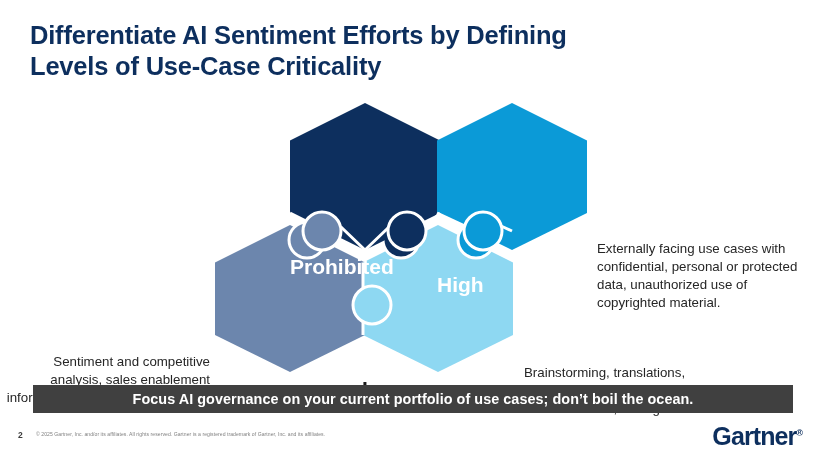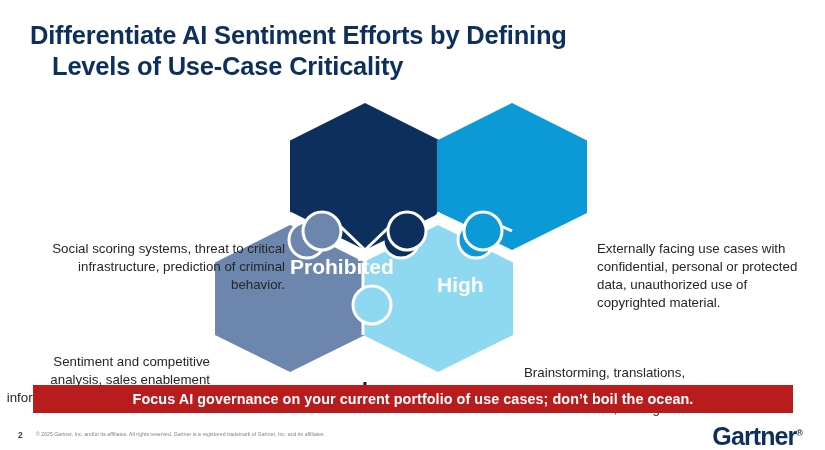--- a/index.html
+++ b/index.html
@@ -9,21 +9,21 @@
     font-family:"Liberation Sans","DejaVu Sans",sans-serif;position:relative;
   }
   .slide{position:absolute;inset:0;background:#fff;}
 
   
   .title{
     position:absolute;left:30px;top:20px;width:760px;
     font-size:25.5px;font-weight:bold;line-height:1.22;
     color:#0d2f5e;letter-spacing:-0.2px;
   }
-  .title .l2{display:block;margin-left:22px;}
+  .title .l2{display:block;}
 
   
   .diagram{position:absolute;left:0;top:92px;width:825px;height:292px;}
   .hexsvg{position:absolute;left:195px;top:0px;}
 
   .hexlabel{
     position:absolute;font-weight:bold;
     white-space:nowrap;pointer-events:none;
   }
   .lbl-prohibited{left:290px;top:163px;width:152px;font-size:21px;color:#ffffff;}
@@ -36,21 +36,21 @@
     position:absolute;font-size:13.3px;line-height:1.35;color:#262626;
   }
   .cap-prohibited{left:45px;top:148px;width:240px;text-align:right;}
   .cap-medium{left:5px;top:261px;width:205px;text-align:right;}
   .cap-high{left:597px;top:148px;width:215px;text-align:left;}
   .cap-low{left:524px;top:272px;width:215px;text-align:left;}
 
   
   .banner{
     position:absolute;left:33px;top:385px;width:760px;height:28px;
-    background:#b91c1c;color:#ffffff;
+    background:#404040;color:#ffffff;
     display:flex;align-items:center;justify-content:center;
     font-size:14.4px;font-weight:bold;letter-spacing:0.05px;
   }
 
   
   .footer{position:absolute;left:0;top:424px;width:825px;height:26px;}
   .page-num{
     position:absolute;left:18px;top:6px;font-size:8.5px;font-weight:bold;color:#3b3b3b;
   }
   .copyright{
@@ -118,21 +118,20 @@
         <path d="M168,170.5 L168,196"></path>
         <path d="M168,230 L168,243"></path>
       </g>
     </svg>
 
     <div class="hexlabel lbl-prohibited">Prohibited</div>
     <div class="hexlabel lbl-high">High</div>
     <div class="hexlabel lbl-medium">Medium</div>
     <div class="hexlabel lbl-low">Low</div>
 
-    <div class="caption cap-prohibited">Social scoring systems, threat to critical infrastructure, prediction of criminal behavior.</div>
     <div class="caption cap-high">Externally facing use cases with confidential, personal or protected data, unauthorized use of copyrighted material.</div>
     <div class="caption cap-medium">Sentiment and competitive analysis, sales enablement information, customer interactions.</div>
     <div class="caption cap-low">Brainstorming, translations, streamlining email and other internal communication, coding.</div>
   </div>
 
   <div class="banner">
     <span>Focus AI governance on your current portfolio of use cases; don’t boil the ocean.</span>
   </div>
 
   <div class="footer">

